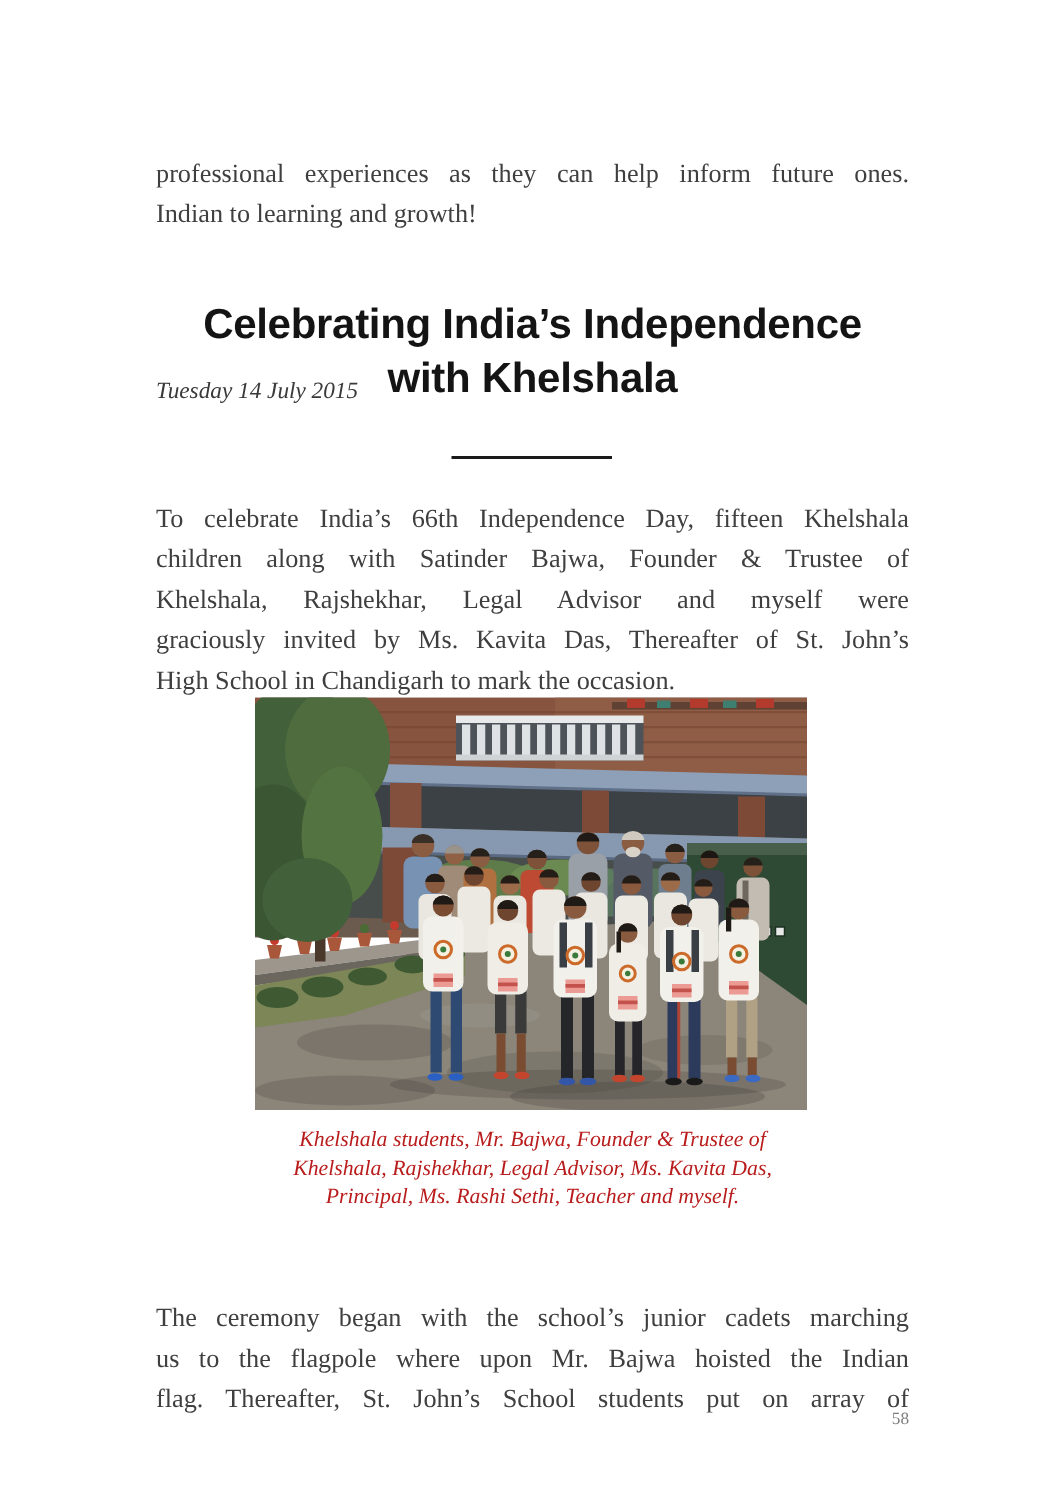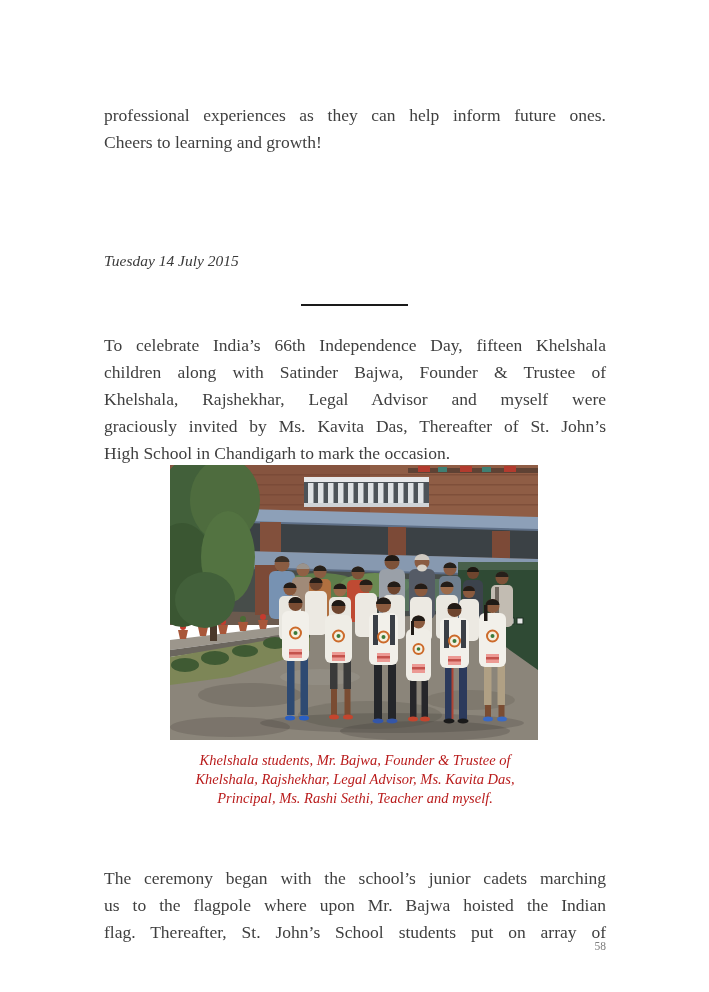--- a/index.html
+++ b/index.html
@@ -36,23 +36,27 @@
   .par3    { top: 847px; }
   .pageno  { top: 940px; text-align: right; font-size: 11.5px; color: #7d7d7d; }
 </style>
 </head>
 <body>
 
 <div class="page">
 
   <p class="col body-par intro">
     <span class="jline">professional experiences as they can help inform future ones.</span>
-    <span class="nline">Cheers to learning and growth!</span>
+    <span class="nline">Indian to learning and growth!</span>
   </p>
 
+  <h1 class="col title">
+    <span>Celebrating India’s Independence</span>
+    <span>with Khelshala</span>
+  </h1>
 
   <div class="col date">Tuesday 14 July 2015</div>
 
   <div class="divider"></div>
 
   <p class="col body-par par2">
     <span class="jline">To celebrate India’s 66th Independence Day, fifteen Khelshala</span>
     <span class="jline">children along with Satinder Bajwa, Founder &amp; Trustee of</span>
     <span class="jline">Khelshala, Rajshekhar, Legal Advisor and myself were</span>
     <span class="jline">graciously invited by Ms. Kavita Das, Thereafter of St. John’s</span>

